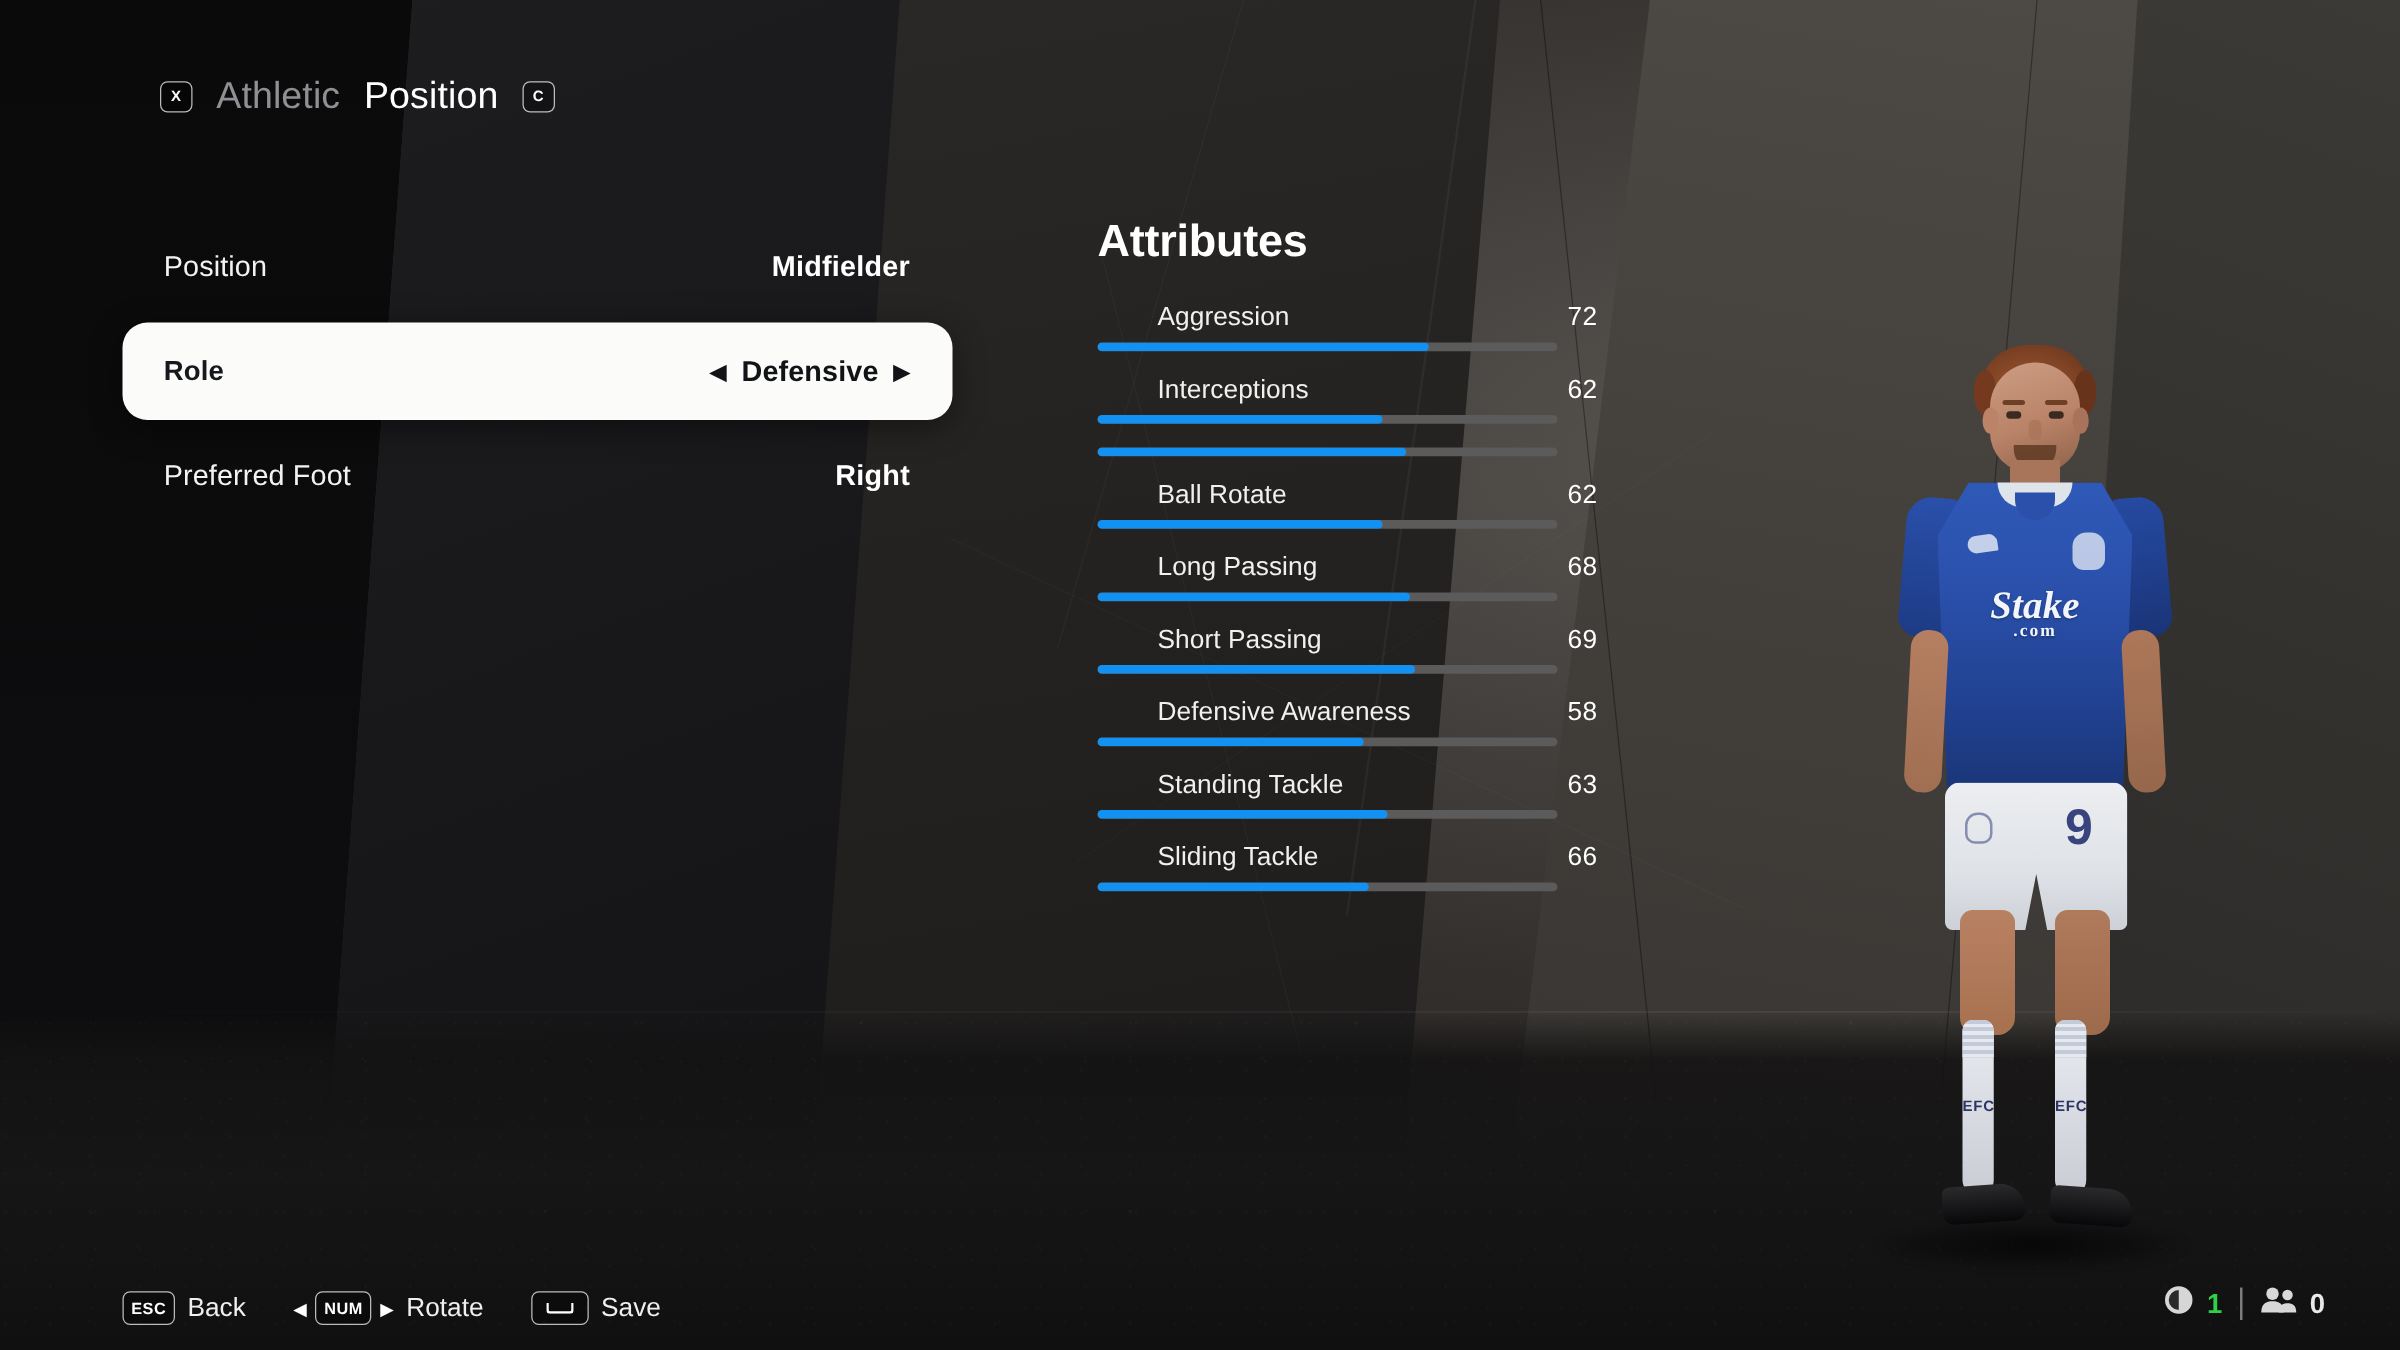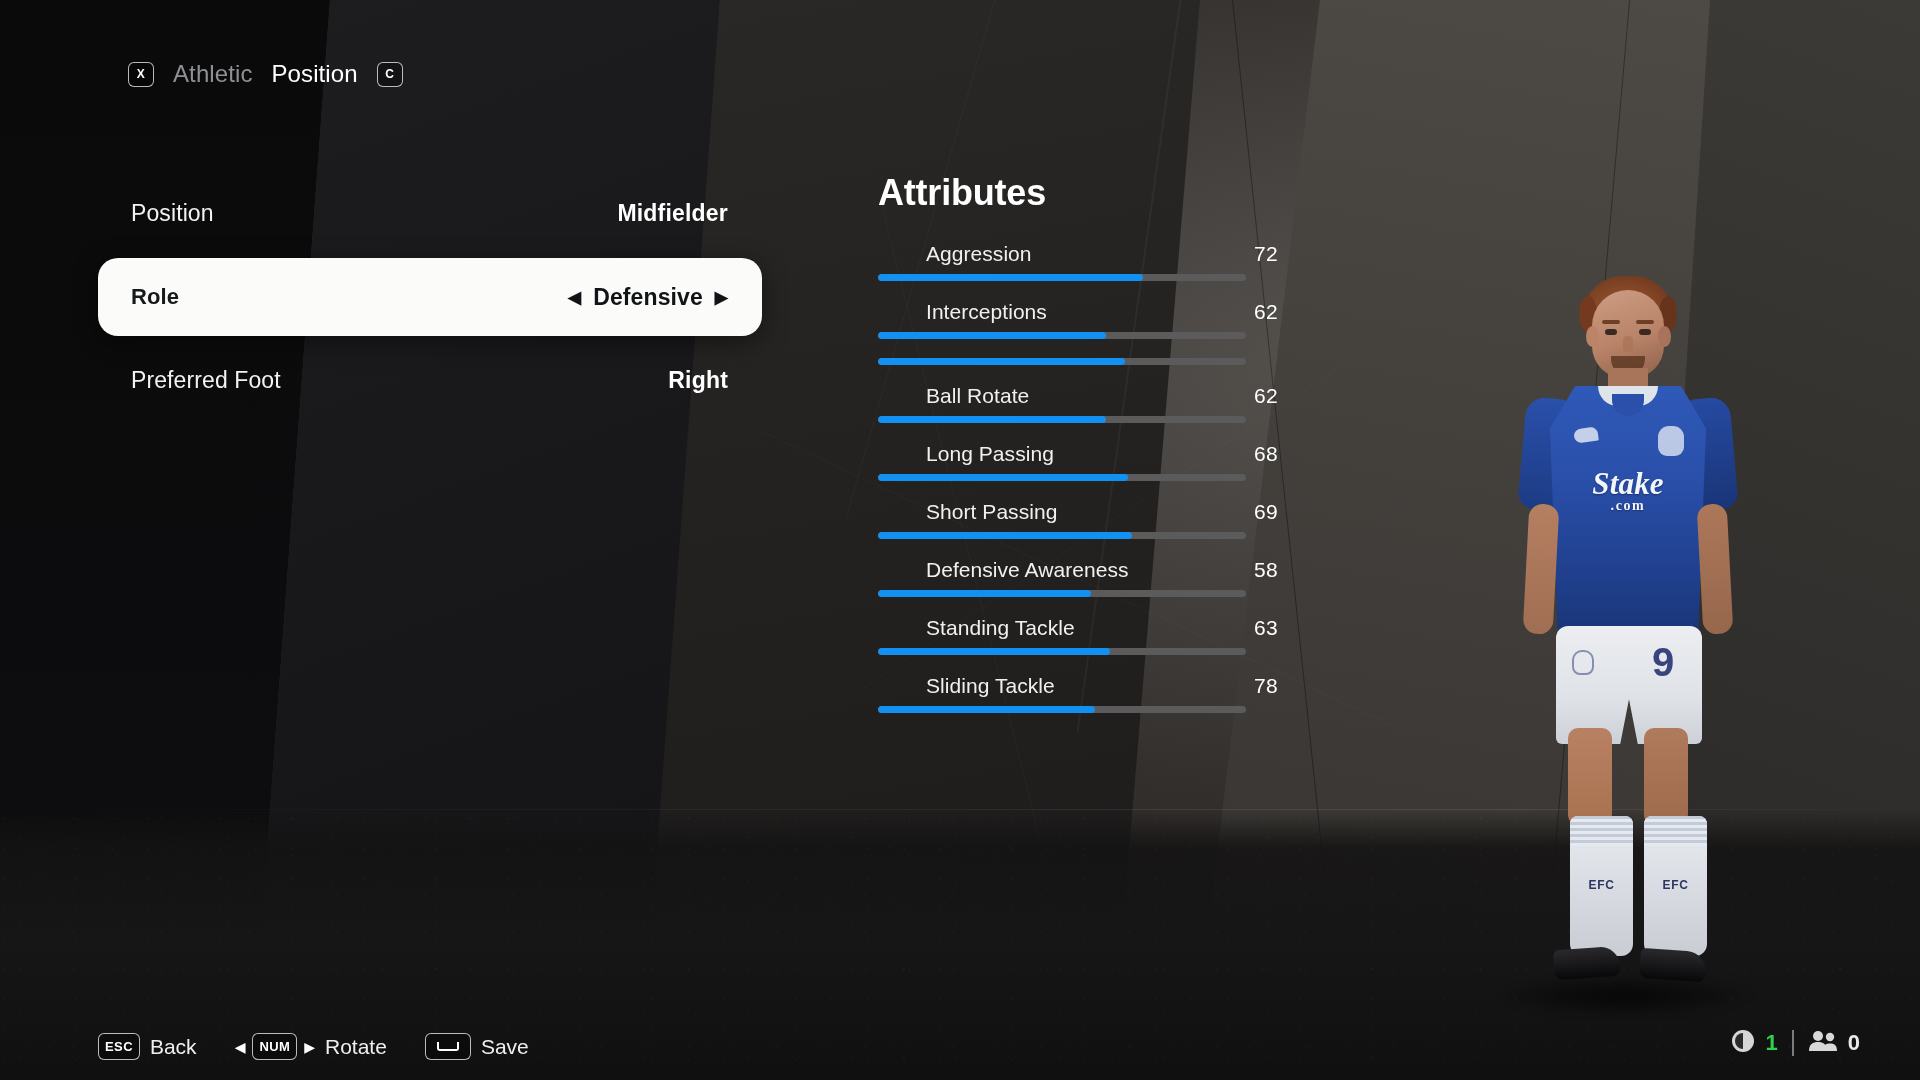--- a/index.html
+++ b/index.html
@@ -63,21 +63,21 @@
 
   
   .topnav{ position:absolute; left:128px; top:60px; display:flex; align-items:center; gap:19px; }
   .keycap{
     display:inline-flex; align-items:center; justify-content:center;
     min-width:26px; height:25px; padding:0 6px;
     border:1.6px solid rgba(255,255,255,.72); border-radius:6px;
     color:#fff; font-size:12px; font-weight:700; letter-spacing:.4px;
     background:rgba(0,0,0,.30);
   }
-  .tablabel{ font-size:24px; letter-spacing:.1px; }
+  .tablabel{ font-size:30px; letter-spacing:.1px; }
   .tablabel.dim{ color:#8e9094; }
   .tablabel.active{ color:#ffffff; }
 
   
   .settings{ position:absolute; left:98px; top:182px; width:664px; }
   .srow{
     position:relative; display:flex; align-items:center; justify-content:space-between;
     height:62px; padding:0 34px 0 33px; border-radius:18px;
   }
   .srow .label{ font-size:23px; color:#f2f2f3; font-weight:400; letter-spacing:.1px; }
@@ -206,21 +206,21 @@
   }
   .p-shortcrest{
     position:absolute; left:90px; top:382px; width:22px; height:25px;
     border:2px solid #39457f; border-radius:10px 10px 8px 8px; opacity:.55;
   }
   .p-thigh-l{ position:absolute; left:86px; top:460px; width:44px; height:100px;
     background:linear-gradient(180deg,#b98163,#a7714f); border-radius:10px 10px 14px 14px; }
   .p-thigh-r{ position:absolute; left:162px; top:460px; width:44px; height:100px;
     background:linear-gradient(180deg,#b07a5c,#9d6a4b); border-radius:10px 10px 14px 14px; }
   .p-sock{
-    position:absolute; width:63px; height:140px; border-radius:8px 8px 12px 12px;
+    position:absolute; width:25px; height:140px; border-radius:8px 8px 12px 12px;
     background:linear-gradient(180deg,#e9ecf0 0%,#dcdfe5 40%,#c9ccd3 100%);
   }
   .p-sock.l{ left:88px; top:548px; }
   .p-sock.r{ left:162px; top:548px; }
   .p-sock .ribs{
     position:absolute; left:0; right:0; top:0; height:30px; border-radius:8px 8px 0 0;
     background:repeating-linear-gradient(180deg,#c4cbd8 0 3px,#e6eaf0 3px 6px);
   }
   .p-sock .efc{
     position:absolute; left:0; right:0; top:62px; text-align:center;
@@ -372,21 +372,21 @@
             <span class="attr-name">Standing Tackle</span>
             <span class="attr-val">63</span>
           </div>
           <div class="bar" style="background: rgb(91, 91, 91);">
             <i style="width: 63%; background: rgb(18, 145, 242);"></i>
           </div>
         </div>
         <div class="attr">
           <div class="attr-top">
             <span class="attr-name">Sliding Tackle</span>
-            <span class="attr-val">78</span>
+            <span class="attr-val">66</span>
           </div>
           <div class="bar" style="background: rgb(91, 91, 91);">
             <i style="width: 59%; background: rgb(18, 145, 242);"></i>
           </div>
         </div>
       </div>
   </div>
 
   <div class="player">
     <div class="shadow"></div>

